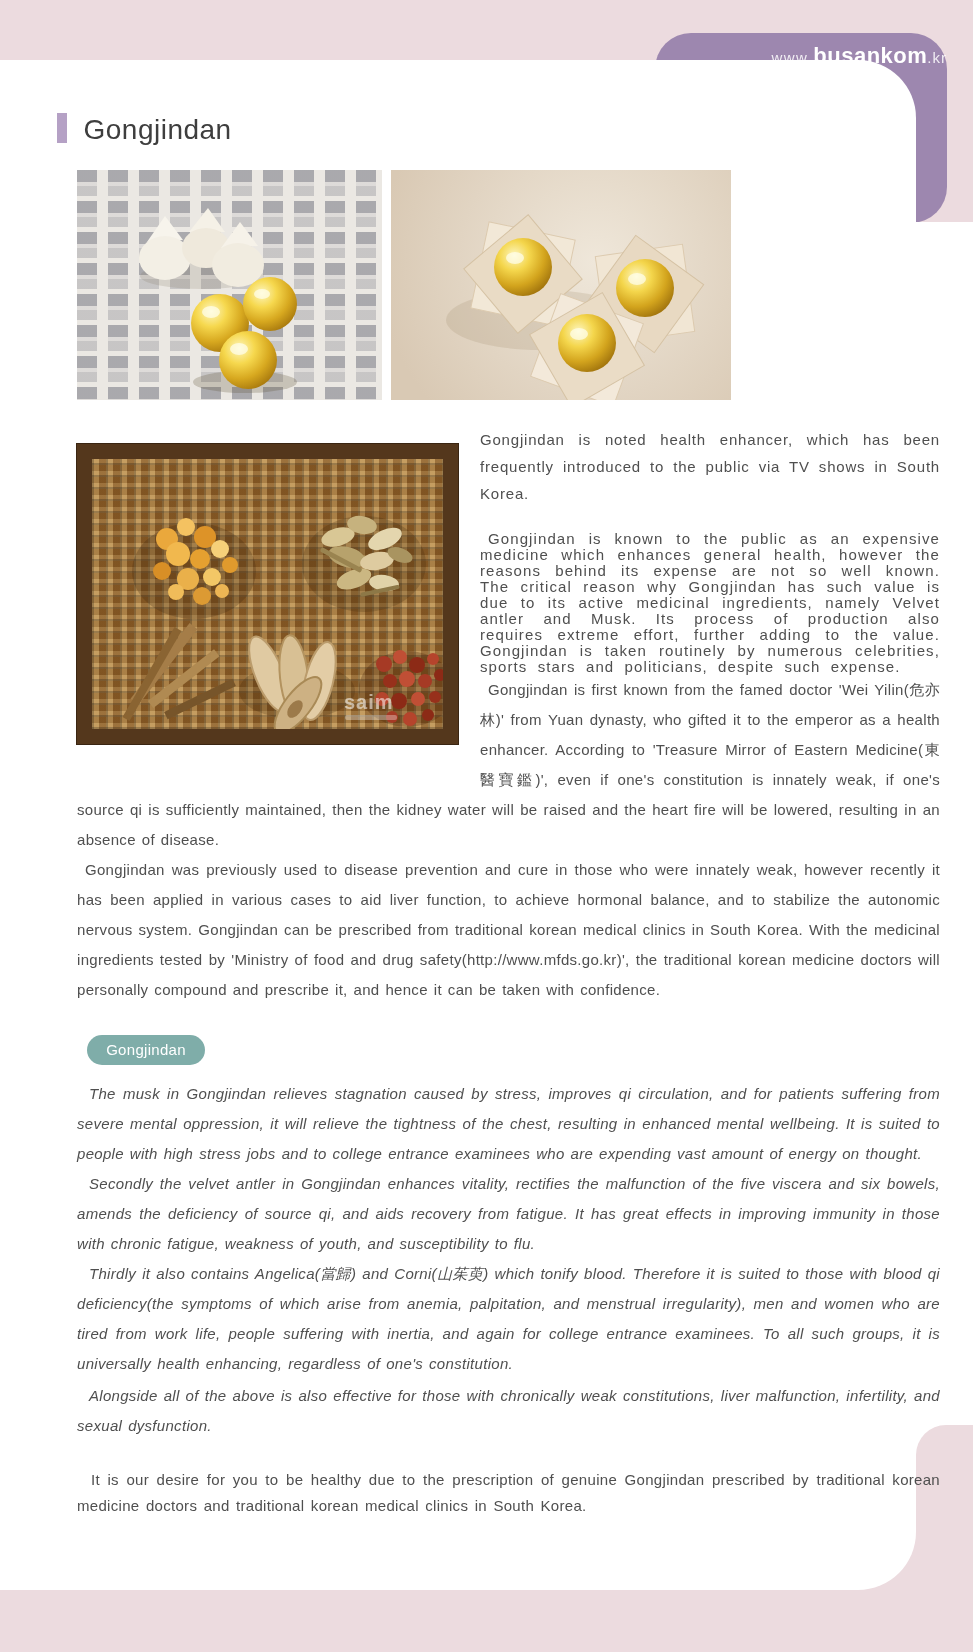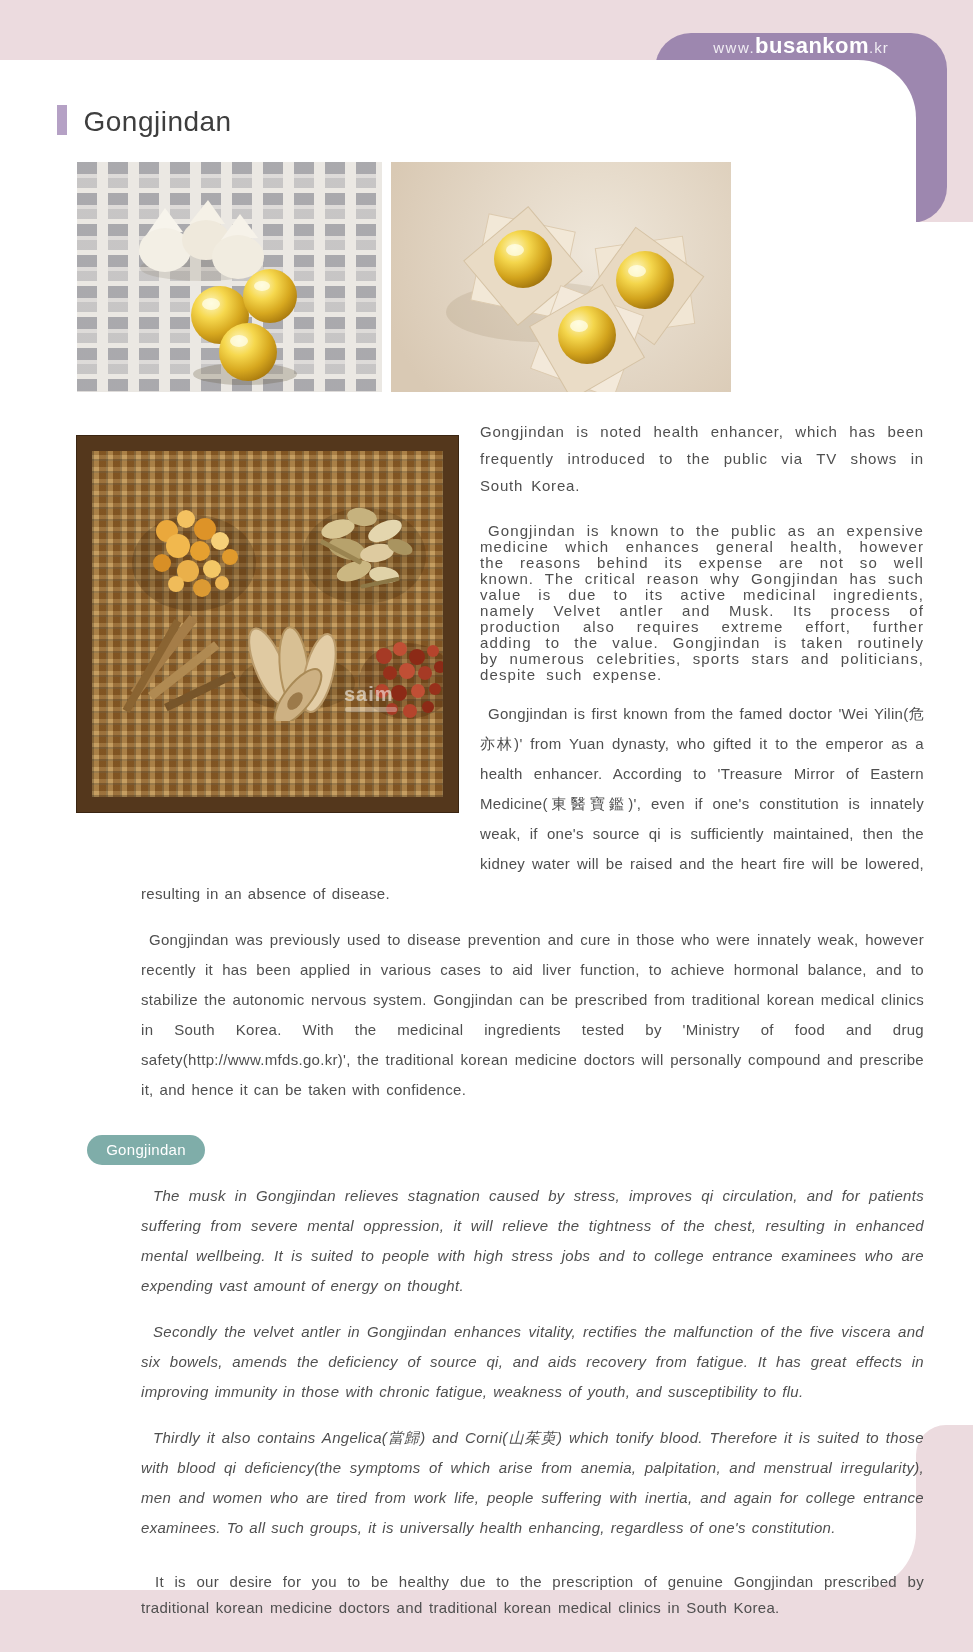--- a/index.html
+++ b/index.html
@@ -2,63 +2,63 @@
 <html><head>
 <meta charset="utf-8">
 <style>
   html,body{margin:0;padding:0;}
   body{width:973px;height:1652px;font-family:"Liberation Sans", sans-serif;}
   .page{position:relative;width:973px;height:1652px;background:#ecdbdf;overflow:hidden;}
 
   
   .purple-tab{position:absolute;left:655px;top:33px;width:292px;height:190px;
     background:#9d87af;border-radius:36px;z-index:1;}
-  .tab-url{padding-top:0;text-align:center;white-space:nowrap;color:#fff;}
+  .tab-url{padding-top:10px;text-align:right;white-space:nowrap;color:#fff;}
   .u-www{font-size:15px;font-weight:300;color:rgba(255,255,255,.85);letter-spacing:1.5px;}
   .u-dom{font-size:22px;font-weight:bold;color:#ffffff;letter-spacing:.5px;}
   .u-tld{font-size:15px;font-weight:300;color:rgba(255,255,255,.85);letter-spacing:1px;}
 
   
   .panel-a{position:absolute;left:0;top:60px;width:916px;height:1530px;background:#ffffff;
     border-radius:0 58px 58px 0;z-index:2;}
   .panel-b{position:absolute;left:880px;top:222px;width:93px;height:1240px;background:#ffffff;z-index:2;}
   .pink-corner{position:absolute;left:916px;top:1425px;width:57px;height:227px;background:#ecdbdf;
     border-top-left-radius:30px;z-index:3;}
 
   
-  .content{position:absolute;left:77px;top:60px;width:863px;z-index:4;}
+  .content{position:absolute;left:77px;top:68px;width:863px;z-index:4;}
 
   .title-row{margin:45px 0 0 -20px;white-space:nowrap;}
   .tbar{display:inline-block;width:10px;height:30px;background:#b5a1c5;vertical-align:-4px;}
   .title{display:inline-block;margin:0 0 0 12px;font-size:28px;font-weight:400;color:#3e3e3e;letter-spacing:.5px;}
 
   .photos{margin-top:24px;font-size:0;}
   .photo{display:inline-block;vertical-align:top;overflow:hidden;position:relative;}
   .photo1{width:305px;height:230px;margin-right:9px;
     background-color:#ebe8e3;
     background-image:
       repeating-linear-gradient(90deg, rgba(235,232,227,0) 0 20px, #ebe8e3 20px 31px),
       repeating-linear-gradient(180deg, rgba(72,75,92,.40) 0 12px, rgba(140,140,155,.14) 12px 16px, rgba(72,75,92,.22) 16px 26px, rgba(235,232,227,.92) 26px 31px);}
   .photo2{width:340px;height:230px;background:radial-gradient(circle at 60% 40%, #efe7da, #d9c9b4 88%);}
   .photo svg{position:absolute;left:0;top:0;}
 
   .body-sec{margin-top:26px;font-size:15px;color:#4f4f4f;text-align:justify;}
-  .tray-photo{float:left;width:381px;height:376px;margin:18px 22px 43px 0;
+  .tray-photo{float:left;width:381px;height:300px;margin:18px 22px 43px 0;
     box-sizing:border-box;border:15px solid #54371c;position:relative;
     box-shadow:inset 0 0 0 3px #2e1c0c, 0 0 0 1px #3a2512;}
   .weave{position:absolute;left:0;top:0;right:0;bottom:0;
     background-color:#8f6531;
     background-image:
       repeating-linear-gradient(90deg, rgba(0,0,0,.22) 0 2px, transparent 2px 14px),
       repeating-linear-gradient(0deg, rgba(0,0,0,.22) 0 2px, transparent 2px 12px),
       repeating-linear-gradient(90deg, rgba(255,214,140,.30) 0 7px, rgba(120,70,20,.30) 7px 14px),
       repeating-linear-gradient(0deg, rgba(255,224,160,.26) 0 6px, rgba(100,60,15,.24) 6px 12px);}
   .tray-svg{position:absolute;left:0;top:0;}
 
-  p{margin:16px;padding-left:48px;}
+  p{margin:0;}
   .pa{line-height:27px;margin-top:8px;letter-spacing:.8px;word-spacing:3px;}
   .pb{line-height:16px;margin-top:24px;letter-spacing:1.1px;word-spacing:5px;}
   .pc{line-height:30px;letter-spacing:.3px;word-spacing:1.5px;}
   .ind{text-indent:8px;}
   .ind2{text-indent:12px;font-style:italic;}
   .ph{margin-top:2px;}
   .closing{margin-top:26px;line-height:26px;letter-spacing:.3px;word-spacing:2px;text-indent:14px;}
 
   .badge{margin:30px 0 14px 10px;width:118px;height:30px;line-height:30px;border-radius:15px;
     background:#7fada9;color:#ffffff;text-align:center;font-size:15px;letter-spacing:.3px;text-indent:0;}
@@ -216,18 +216,19 @@
       <p class="pa">Gongjindan is noted health enhancer, which has been frequently introduced to the public via TV shows in South Korea.</p>
       <p class="pb ind">Gongjindan is known to the public as an expensive medicine which enhances general health, however the reasons behind its expense are not so well known. The critical reason why Gongjindan has such value is due to its active medicinal ingredients, namely Velvet antler and Musk. Its process of production also requires extreme effort, further adding to the value. Gongjindan is taken routinely by numerous celebrities, sports stars and politicians, despite such expense.</p>
       <p class="pc ind">Gongjindan is first known from the famed doctor 'Wei Yilin(危亦林)' from Yuan dynasty, who gifted it to the emperor as a health enhancer. According to 'Treasure Mirror of Eastern Medicine(東醫寶鑑)', even if one's constitution is innately weak, if one's source qi is sufficiently maintained, then the kidney water will be raised and the heart fire will be lowered, resulting in an absence of disease.</p>
       <p class="pc ind">Gongjindan was previously used to disease prevention and cure in those who were innately weak, however recently it has been applied in various cases to aid liver function, to achieve hormonal balance, and to stabilize the autonomic nervous system. Gongjindan can be prescribed from traditional korean medical clinics in South Korea. With the medicinal ingredients tested by 'Ministry of food and drug safety(http://www.mfds.go.kr)', the traditional korean medicine doctors will personally compound and prescribe it, and hence it can be taken with confidence.</p>
 
       <div class="badge">Gongjindan</div>
 
       <p class="pc ind2">The musk in Gongjindan relieves stagnation caused by stress, improves qi circulation, and for patients suffering from severe mental oppression, it will relieve the tightness of the chest, resulting in enhanced mental wellbeing. It is suited to people with high stress jobs and to college entrance examinees who are expending vast amount of energy on thought.</p>
       <p class="pc ind2">Secondly the velvet antler in Gongjindan enhances vitality, rectifies the malfunction of the five viscera and six bowels, amends the deficiency of source qi, and aids recovery from fatigue. It has great effects in improving immunity in those with chronic fatigue, weakness of youth, and susceptibility to flu.</p>
       <p class="pc ind2">Thirdly it also contains Angelica(當歸) and Corni(山茱萸) which tonify blood. Therefore it is suited to those with blood qi deficiency(the symptoms of which arise from anemia, palpitation, and menstrual irregularity), men and women who are tired from work life, people suffering with inertia, and again for college entrance examinees. To all such groups, it is universally health enhancing, regardless of one's constitution.</p>
+      <p class="pc ind2 ph">Alongside all of the above is also effective for those with chronically weak constitutions, liver malfunction, infertility, and sexual dysfunction.</p>
 
       <p class="closing">It is our desire for you to be healthy due to the prescription of genuine Gongjindan prescribed by traditional korean medicine doctors and traditional korean medical clinics in South Korea.</p>
     </div>
 
   </div>
 </div>
 
 </body></html>

